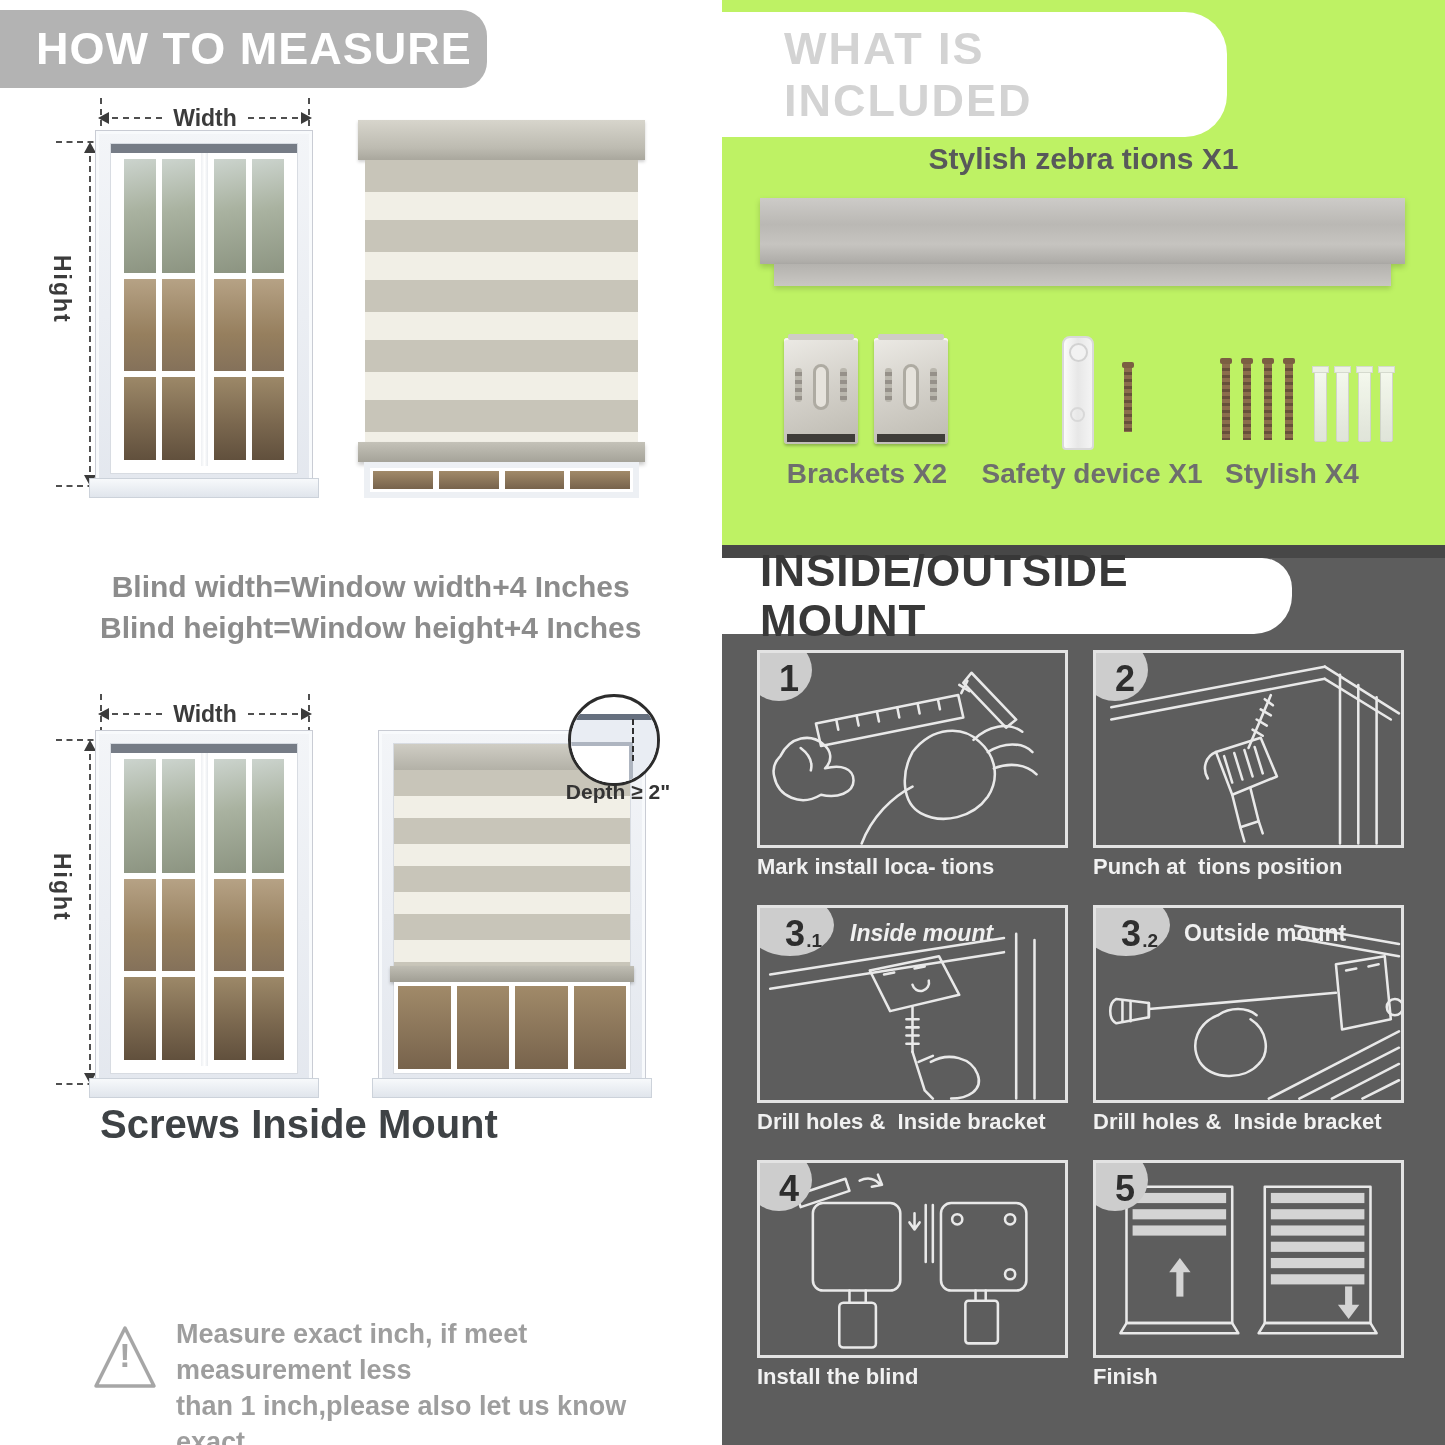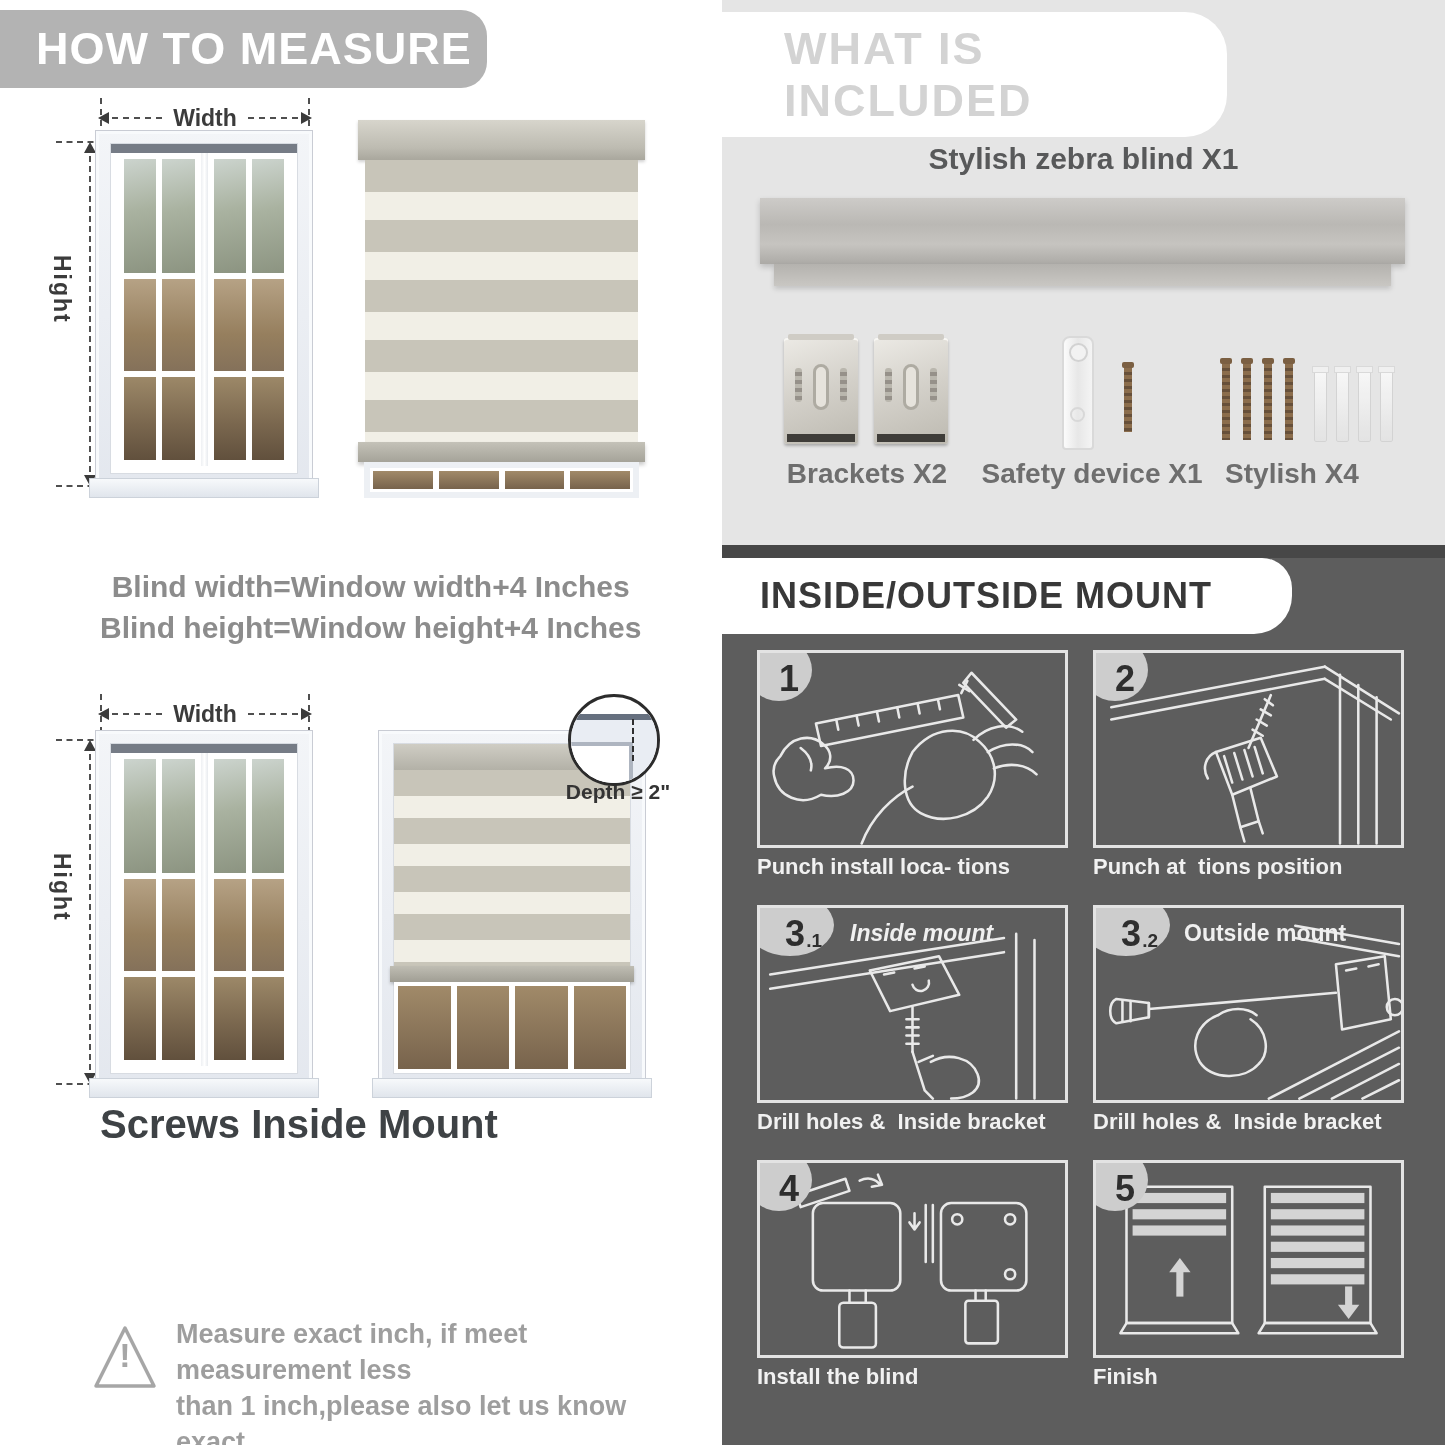--- a/index.html
+++ b/index.html
@@ -78,21 +78,21 @@
   .depth-label{left:548px;top:780px;width:140px;text-align:center;font-size:21px;font-weight:700;color:#343434;}
 
   
   .warn-icon{left:92px;top:1322px;width:66px;height:72px;}
   .warn-mark{position:absolute;left:0;top:14px;width:66px;text-align:center;
      font-size:34px;font-weight:700;color:#a6a6a6;}
   .warn-text{left:176px;top:1316px;width:480px;font-size:27px;color:#9e9e9e;font-weight:700;
      line-height:36px;white-space:pre-line;}
 
   
-  .sec-included{left:722px;top:0;width:723px;height:545px;background:#e5e5e5;}
+  .sec-included{left:722px;top:0;width:723px;height:545px;background:#bef264;}
   .banner-included{position:absolute;left:0;top:12px;width:505px;height:125px;background:#ffffff;
      border-radius:0 42px 42px 0;display:flex;align-items:center;padding-left:62px;box-sizing:border-box;
      color:#d3d3d3;font-size:45px;font-weight:700;letter-spacing:2px;}
   .product-label{position:absolute;left:0;top:142px;width:723px;text-align:center;
      font-size:30px;font-weight:700;color:#58595a;}
   .cassette-hero{position:absolute;left:38px;top:198px;width:645px;height:66px;
      background:linear-gradient(180deg,#cdcbc8 0%,#bab8b4 40%,#c6c4c0 70%,#acaaa6 100%);
      box-shadow:0 3px 6px rgba(0,0,0,.18);}
   .cassette-lip{position:absolute;left:52px;top:264px;width:617px;height:22px;
      background:linear-gradient(180deg,#b4b2ae,#c9c7c3);box-shadow:0 3px 5px rgba(0,0,0,.15);}
@@ -119,21 +119,21 @@
   .anchor{position:absolute;width:13px;height:74px;background:linear-gradient(180deg,#fafafa,#e3e3e3);
      border:1px solid #d2d2d2;border-radius:2px;box-sizing:border-box;opacity:.92;}
   .anchor::before{content:"";position:absolute;left:-3px;top:-3px;right:-3px;height:5px;background:#f2f2f2;border:1px solid #d8d8d8;}
   .part-label{position:absolute;top:458px;text-align:center;font-size:28px;font-weight:700;color:#6e6e6e;white-space:nowrap;}
 
   .divider-bar{left:722px;top:545px;width:723px;height:13px;background:#474747;}
 
   .sec-mount{left:722px;top:558px;width:723px;height:887px;background:#5d5d5d;}
   .banner-mount{position:absolute;left:0;top:0;width:570px;height:76px;background:#ffffff;
      border-radius:0 30px 38px 0;display:flex;align-items:center;padding-left:38px;box-sizing:border-box;
-     color:#383838;font-size:36px;font-weight:700;letter-spacing:1px;}
+     color:#383838;font-size:44px;font-weight:700;letter-spacing:1px;}
 
   .panel{position:absolute;width:305px;height:192px;border:3px solid #e3e3e3;overflow:hidden;box-sizing:content-box;}
   .panel svg{position:absolute;left:0;top:0;}
   .badge{position:absolute;left:-14px;top:-14px;width:66px;height:62px;border-radius:50%;background:#cdcdcd;
      display:flex;align-items:flex-end;justify-content:flex-end;padding:0 12px 4px 0;box-sizing:border-box;color:#2e2e2e;}
   .badge.wide{width:88px;}
   .badge .num{font-size:36px;font-weight:700;line-height:1;}
   .badge .sub{font-size:19px;font-weight:700;margin:0 0 2px 1px;line-height:1;}
   .panel-label{position:absolute;top:12px;color:#f0f0f0;font-size:23px;font-weight:700;}
   .caption{position:absolute;width:330px;color:#f1f1f1;font-size:22px;font-weight:700;white-space:pre-wrap;}
@@ -285,21 +285,21 @@
     <span class="warn-mark">!</span>
   </div>
   <div class="abs warn-text">Measure exact inch, if meet measurement less
 than 1 inch,please also let us know exact
 measurement, please do not leave it</div>
 
   <div class="abs sec-included">
     <div class="banner-included">
       <span>WHAT IS INCLUDED</span>
     </div>
-    <div class="product-label">Stylish zebra blind X1</div>
+    <div class="product-label">Stylish zebra tions X1</div>
     <div class="cassette-hero"></div>
     <div class="cassette-lip"></div>
 
     <div class="bracket" style="left:62px;">
       <div class="b-slot"></div>
       <div class="b-screw" style="left:11px;"></div>
       <div class="b-screw" style="right:11px;"></div>
     </div>
     <div class="bracket" style="left:152px;">
       <div class="b-slot"></div>
@@ -340,21 +340,21 @@
         <path d="M150 96 C170 70 200 70 216 86 C232 100 236 122 224 140 C210 160 180 168 158 156 C140 146 138 118 150 96 Z"></path>
         <path d="M210 84 C224 70 244 66 258 76 M224 96 C240 86 258 86 268 96 M230 112 C246 106 262 108 272 118"></path>
         <path d="M150 130 C130 140 110 160 100 186"></path>
       </svg>
       <div class="badge">
         <span class="num">1</span>
           <span class="sub"></span>
       </div>
       <div class="panel-label" style="left:66px;"></div>
     </div>
-    <div class="caption" style="left:35px;top:296px;">Punch install loca- tions</div>
+    <div class="caption" style="left:35px;top:296px;">Mark install loca- tions</div>
 
     <div class="panel" style="left:371px;top:92px;">
       <svg class="lineart" width="305" height="192" viewBox="0 0 300 186">
         <path d="M15 52 L225 12 M15 64 L225 24"></path>
         <path d="M225 12 L298 58 M225 24 L290 64"></path>
         <path d="M240 20 L240 186 M258 30 L258 186 M276 42 L276 186"></path>
         <path d="M150 92 L172 40"></path>
         <path d="M166 44 l8 6 M162 54 l10 6 M158 64 l10 6 M154 74 l10 6"></path>
         <path d="M118 96 L162 82 L178 120 L134 138 Z"></path>
         <path d="M126 100 l8 26 M136 97 l8 26 M146 94 l8 26 M156 91 l8 26"></path>

